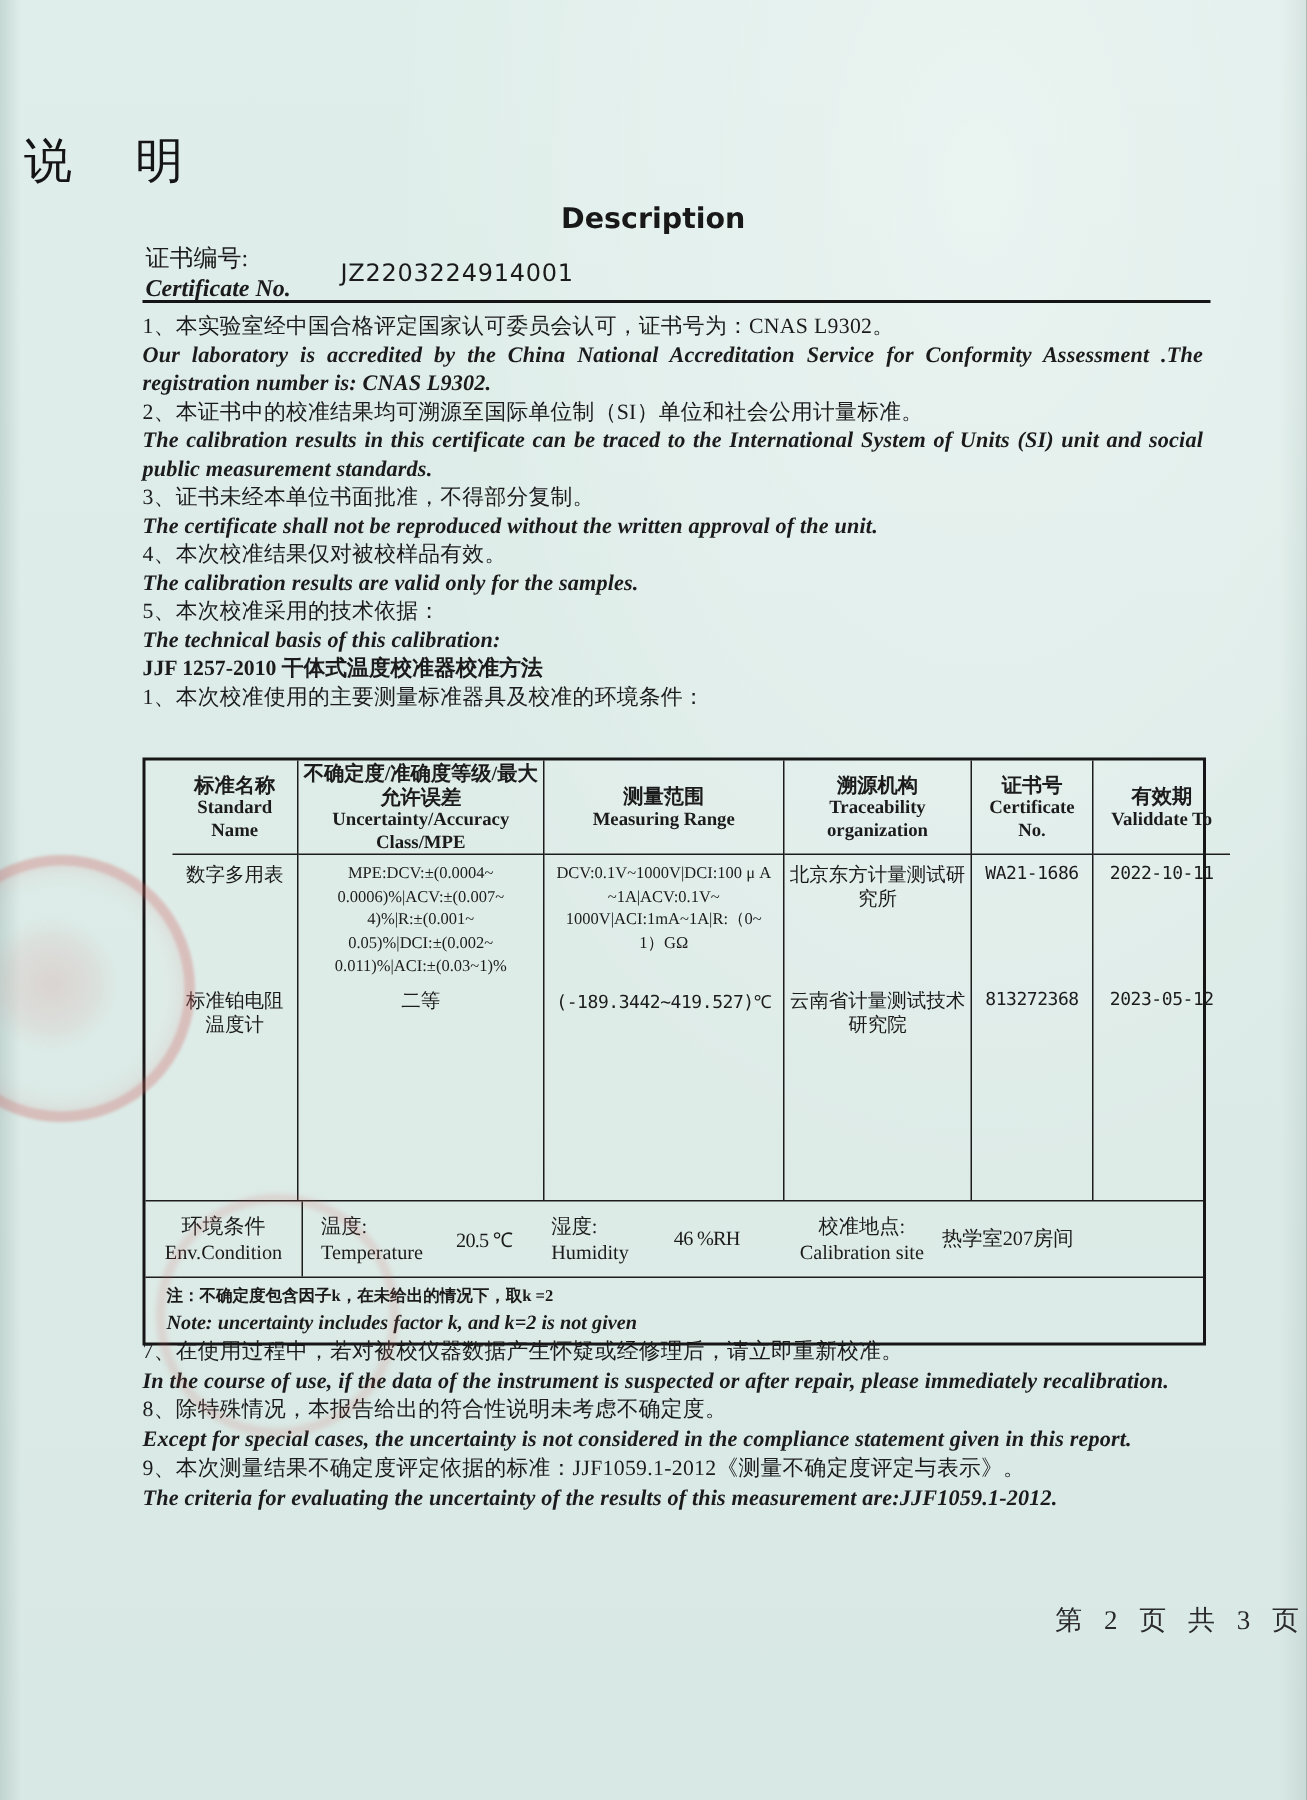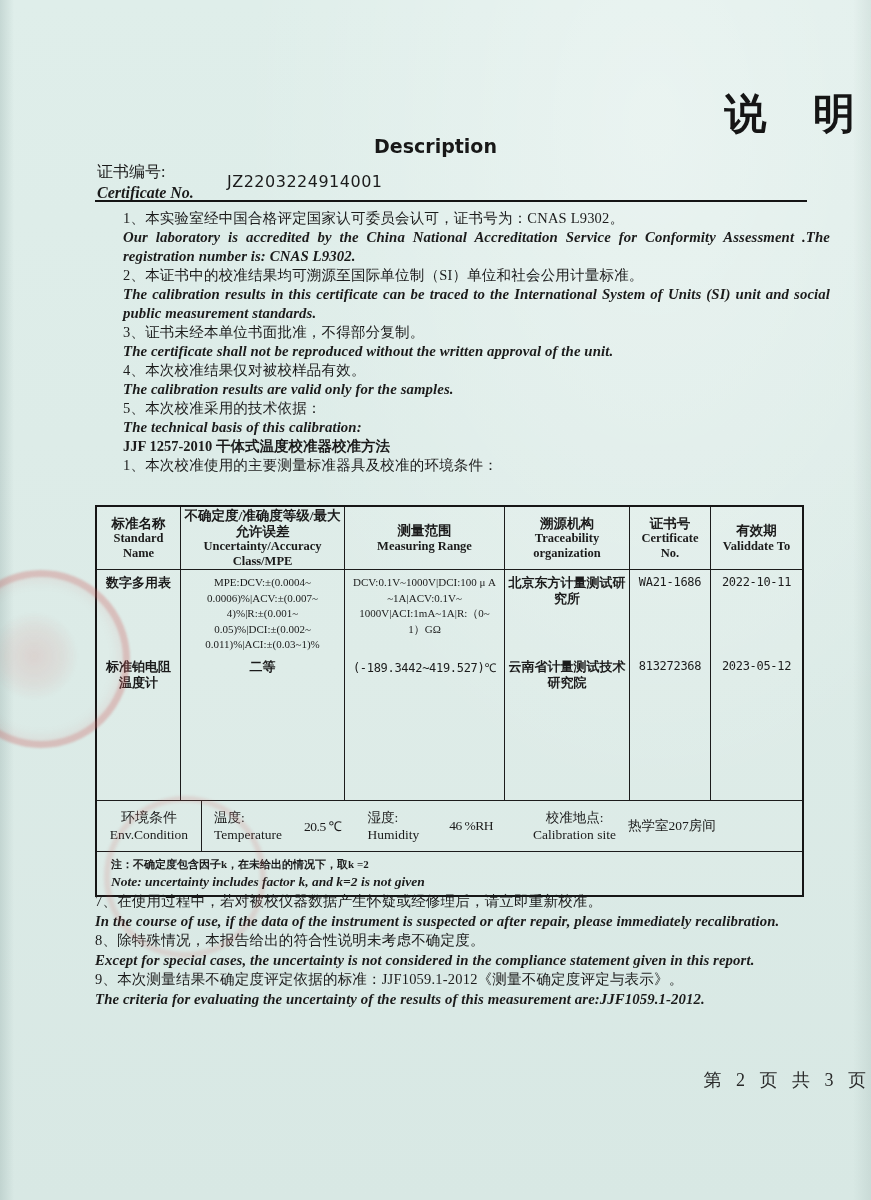--- a/index.html
+++ b/index.html
@@ -12,61 +12,61 @@
       linear-gradient(180deg, #dfeeea 0%, #dcebe7 55%, #d8e8e4 100%);
     overflow:hidden;
     color:#1b1b1b;
     font-family:"Liberation Serif", serif;
   }
   .zh   { font-family:"Liberation Serif", serif; }
 
   
   .title-zh {
     position:absolute; top:86px; left:0; width:100%;
-    text-align:right; font-family:"DejaVu Sans", sans-serif;
-    font-weight:bold; font-size:42px; letter-spacing:16px; text-indent:16px;
+    text-align:left; font-family:"DejaVu Sans", sans-serif;
+    font-weight:normal; font-size:32px; letter-spacing:16px; text-indent:16px;
     color:#151515;
   }
   .title-en {
     position:absolute; top:135px; left:0; width:100%;
     text-align:center; font-family:"DejaVu Sans", sans-serif;
     font-weight:bold; font-size:19px; color:#181818;
   }
   .cert-label-zh { position:absolute; top:162px; left:97px; font-size:16px; }
   .cert-label-en { position:absolute; top:184px; left:97px; font-size:16px; font-style:italic; font-weight:bold; }
   .cert-number   { position:absolute; top:172px; left:227px; font-size:16px; font-family:"DejaVu Sans", sans-serif; letter-spacing:0.5px; }
   .cert-rule     { position:absolute; top:200px; left:95px; width:712px; height:2px; background:#151515; }
 
   
   .items { position:absolute; left:95px; width:707px; line-height:19px; }
-  .items-top { top:209px;margin-left:28px; }
+  .items-top { top:209px; }
   .items-bottom { top:892px; line-height:19.5px; }
   .line-zh { font-size:14.5px; letter-spacing:0.2px; }
   .line-en { font-size:14.8px; font-style:italic; font-weight:bold; text-align:justify; letter-spacing:0.1px; }
   .line-bold-zh { font-size:14.5px; font-weight:bold; }
 
   
   .doc-table {
     position:absolute; top:505px; left:95px; width:705px;
     border:2px solid #161616; box-sizing:content-box; background:rgba(255,255,255,0.07);
   }
-  .tgrid { display:grid; grid-template-columns:84px 164px 160px 125px 81px 91px; }
+  .tgrid { display:grid; grid-template-columns:84px 164px 160px 125px 81px 91px;padding-left:18px; }
   .tcell { border-right:1.5px solid #1c1c1c; box-sizing:border-box; }
   .tcell:last-child { border-right:none; }
   .thead .tcell {
     border-bottom:1.5px solid #1c1c1c; height:63px;
     display:flex; flex-direction:column; justify-content:center; align-items:center;
     text-align:center; padding:1px 2px;
   }
   .th-zh { font-size:13.5px; font-weight:bold; white-space:pre-line; line-height:15.5px; }
   .th-en { font-size:12.5px; font-weight:bold; line-height:14.5px; font-family:"Liberation Serif", serif; }
   .tbody .tcell { height:230px; padding-top:5px; text-align:center; }
   .rb { display:block; }
   .rb1 { min-height:84px; }
-  .cell-cjk  { font-size:13px; line-height:16px; padding:0 3px;font-weight:bold; }
+  .cell-cjk  { font-size:13px; line-height:16px; padding:0 3px; }
   .cell-tech { font-size:11px; line-height:15.5px; white-space:pre-line; font-family:Liberation Serif, serif; padding:0 2px; }
   .cell-code { font-size:12px; font-family:"DejaVu Sans Mono", monospace; letter-spacing:-0.3px; }
 
   .env-row { display:flex; border-top:1.5px solid #1c1c1c; border-bottom:1.5px solid #1c1c1c; height:50px; }
   .env-label {
     width:105px; border-right:1.5px solid #1c1c1c; box-sizing:border-box;
     display:flex; flex-direction:column; justify-content:center; align-items:center; text-align:center;
   }
   .env-label .l1 { font-size:14px; }
   .env-label .l2 { font-size:13.5px; }

